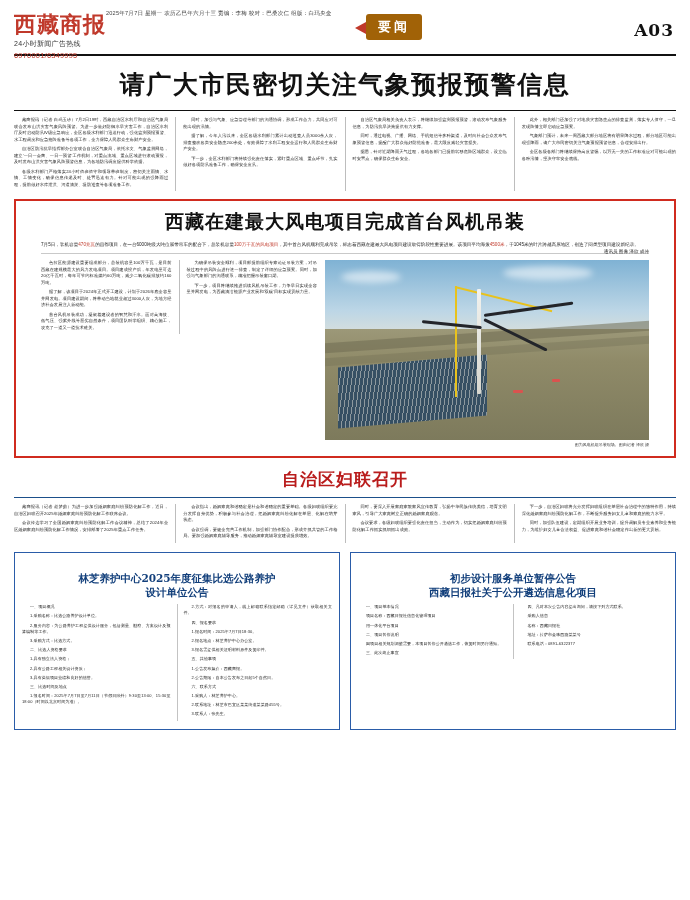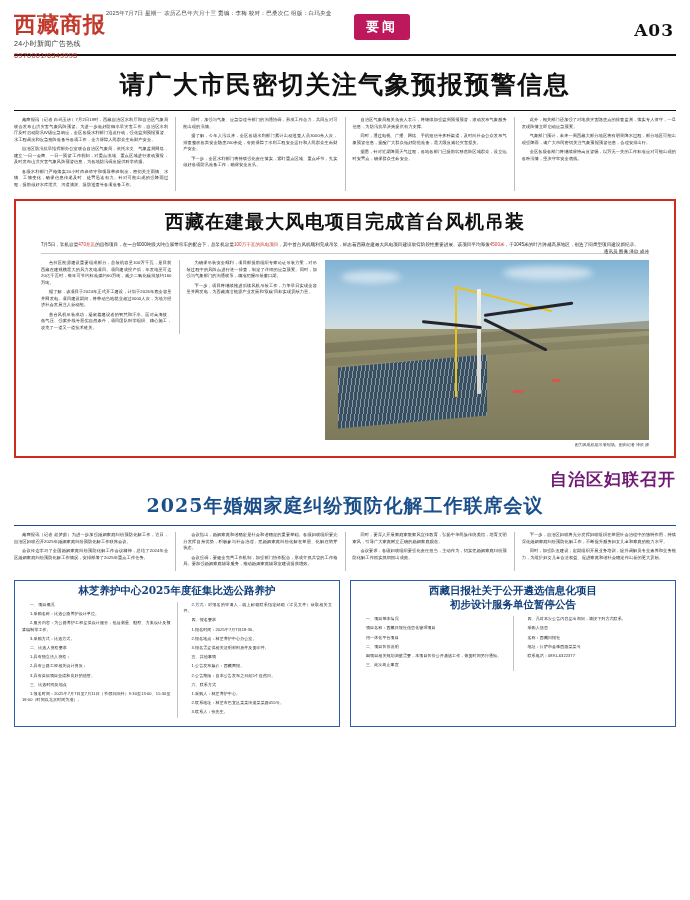--- a/index.html
+++ b/index.html
@@ -57,23 +57,23 @@
     position: absolute;
     left: 92px;
     top: 0px;
     font-size: 5.6px;
     color: #444;
     letter-spacing: .2px;
     white-space: nowrap;
   }
   .section-badge {
     position: absolute;
-    left: 340px;
+    left: 352px;
     top: 4px;
-    background: #be185d;
+    background: #a16207;
     color: #fff;
     font-family: "DejaVu Serif", serif;
     font-size: 13px;
     font-weight: bold;
     padding: 4px 12px;
     border-radius: 3px;
     letter-spacing: 3px;
   }
   .badge-tail {
     position: absolute;
@@ -248,23 +248,22 @@
   }
   
   .sub-head {
     text-align: center;
     margin-top: 10px;
   }
   .sub-head .l1 {
     font-family: "DejaVu Serif", serif;
     font-weight: bold;
     font-size: 17px;
-    color: #701a75;
+    color: #b91c1c;
     letter-spacing: 1px;
-    text-align: right;
   }
   .sub-head .l2 {
     font-family: "DejaVu Serif", serif;
     font-weight: bold;
     font-size: 19px;
     color: #1b4f8a;
     letter-spacing: 1px;
     margin-top: 2px;
   }
   .rule-blue {
@@ -274,21 +273,21 @@
   
   .notices {
     display: flex;
     gap: 10px;
     margin-top: 9px;
   }
   .notice {
     flex: 1;
     border: 1px solid #2a5ca8;
     box-sizing: border-box;
-    padding: 2px 7px 8px;
+    padding: 18px 7px 8px;
   }
   .notice.left { border-color: #2a5ca8; }
   .notice-title {
     text-align: center;
     font-family: "DejaVu Serif", serif;
     font-weight: bold;
     font-size: 10.5px;
     color: #123f7b;
     line-height: 1.35;
     margin-bottom: 5px;
@@ -394,21 +393,20 @@
           <div class="ph-vehicle" style="left:58%;top:72%;width:10px;height:3px;"></div>
           <div class="ph-vehicle" style="left:70%;top:66%;width:8px;height:3px;"></div>
         </div>
         <div class="photo-caption">图为风电机组吊装现场。图由记者 泽欣 摄</div>
       </div>
     </div>
   </div>
 
   <div class="sub-head">
     <div class="l1">自治区妇联召开</div>
-    <div class="l2">2025年婚姻家庭纠纷预防化解工作联席会议</div>
   </div>
   <div class="rule-blue"></div>
 
   <div class="cols">
     <div class="col">
       <div class="tx">
         <p>藏商报讯（记者 赵梦茹）为进一步加强婚姻家庭纠纷预防化解工作，近日，自治区妇联召开2025年婚姻家庭纠纷预防化解工作联席会议。</p>
         <p>会议传达学习了全国婚姻家庭纠纷预防化解工作会议精神，总结了2024年全区婚姻家庭纠纷预防化解工作情况，安排部署了2025年重点工作任务。</p>
       </div>
     </div>
@@ -432,20 +430,21 @@
         <p>下一步，自治区妇联将充分发挥妇联组织在基层社会治理中的独特作用，持续深化婚姻家庭纠纷预防化解工作，不断提升服务妇女儿童和家庭的能力水平。</p>
         <p>同时，加强队伍建设，定期组织开展业务培训，提升调解员专业素养和业务能力，为维护妇女儿童合法权益、促进家庭和谐社会稳定作出新的更大贡献。</p>
       </div>
     </div>
   </div>
 
   <div class="notices">
     <div class="notice left">
       <div class="notice-title">
         <div>林芝养护中心2025年度征集比选公路养护</div>
+        <div>设计单位公告</div>
       </div>
       <div class="notice-cols">
         <div class="col">
           <div class="tx">
             <p>一、项目概况</p>
             <p>1.采购名称：比选公路养护设计单位。</p>
             <p>2.服务内容：为公路养护工程提供设计服务，包括测量、勘察、方案设计及预算编制等工作。</p>
             <p>3.采购方式：比选方式。</p>
             <p>二、比选人资格要求</p>
             <p>1.具有独立法人资格；</p>
@@ -470,22 +469,22 @@
             <p>1.采购人：林芝养护中心。</p>
             <p>2.联系地址：林芝市巴宜区某某街道某某路455号。</p>
             <p>3.联系人：张先生。</p>
           </div>
         </div>
       </div>
     </div>
 
     <div class="notice">
       <div class="notice-title">
+        <div>初步设计服务单位暂停公告</div>
         <div>西藏日报社关于公开遴选信息化项目</div>
-        <div>初步设计服务单位暂停公告</div>
       </div>
       <div class="notice-cols">
         <div class="col">
           <div class="tx">
             <p>一、项目基本情况</p>
             <p>项目名称：西藏日报社信息化管理项目</p>
             <p>用一体化平台项目</p>
             <p>二、项目暂停说明</p>
             <p>因项目相关规划调整需要，本项目暂停公开遴选工作，恢复时间另行通知。</p>
             <p>三、此次终止事宜</p>

